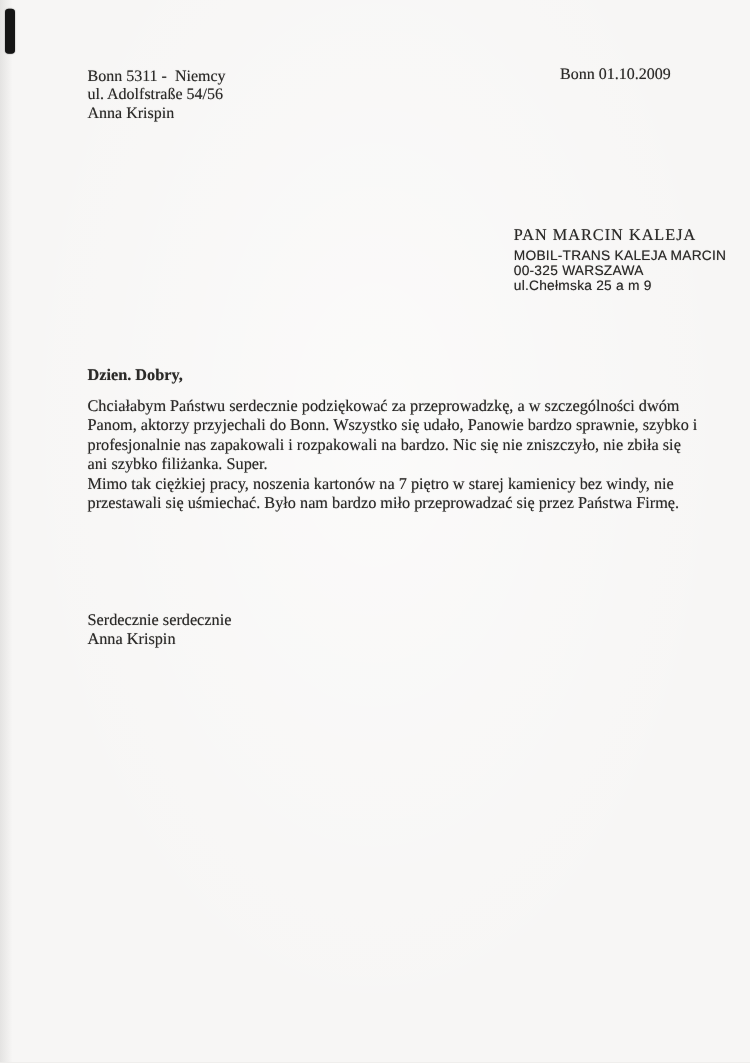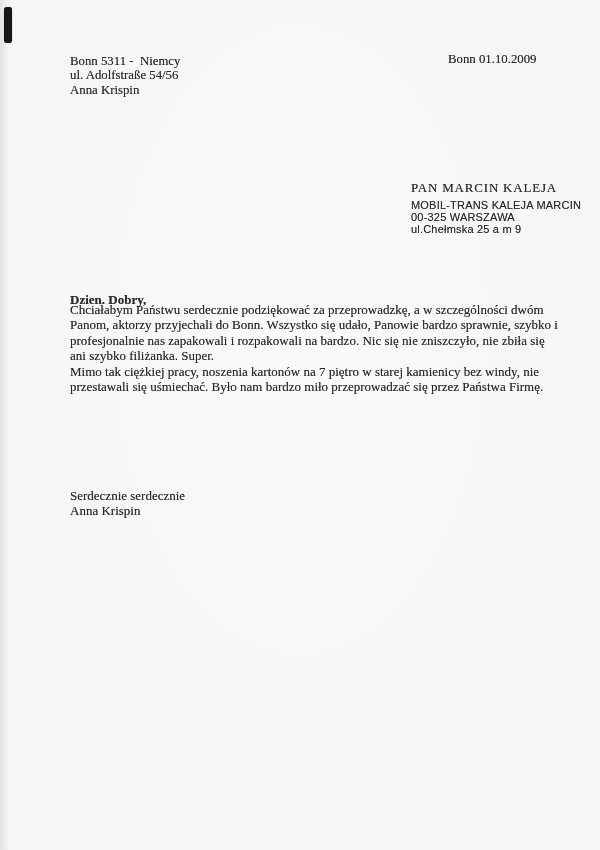--- a/index.html
+++ b/index.html
@@ -73,21 +73,21 @@
   .salutation {
     position: absolute;
     left: 70px;
     top: 292px;
     font-size: 13px;
     font-weight: bold;
   }
   .body-block {
     position: absolute;
     left: 70px;
-    top: 302px;
+    top: 317px;
     width: 495px;
     font-size: 13px;
     line-height: 15.4px;
   }
   .closing {
     position: absolute;
     left: 70px;
     top: 488px;
     font-size: 13px;
     line-height: 15.2px;

